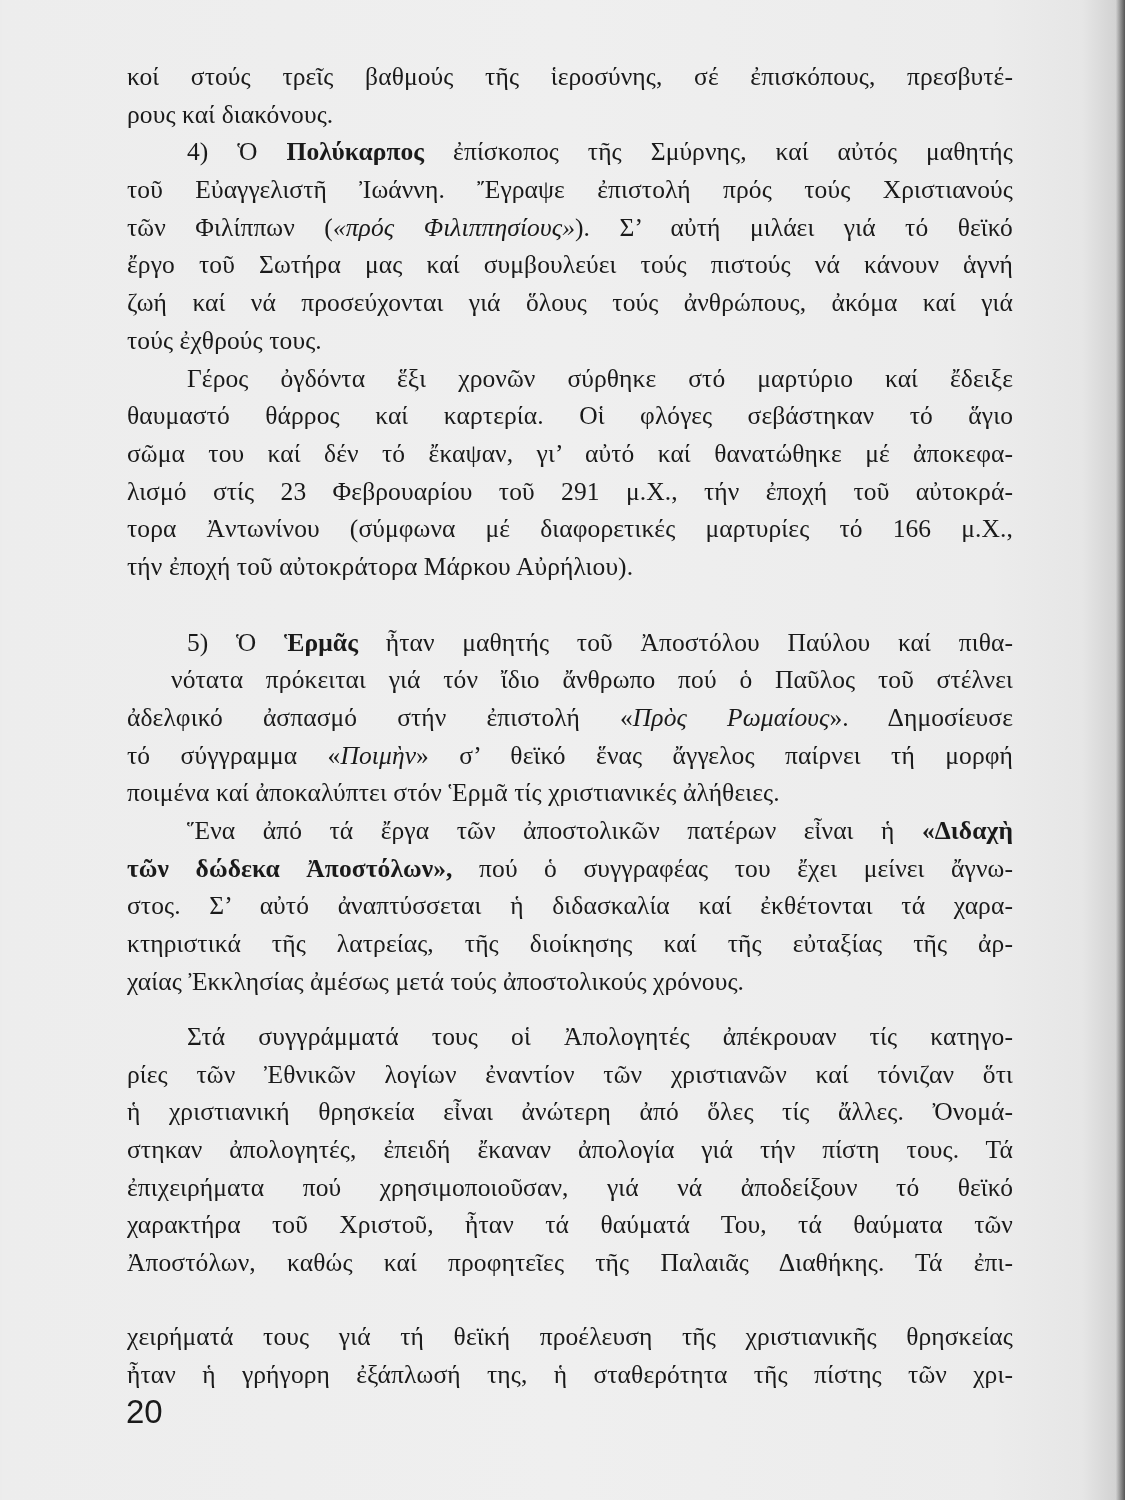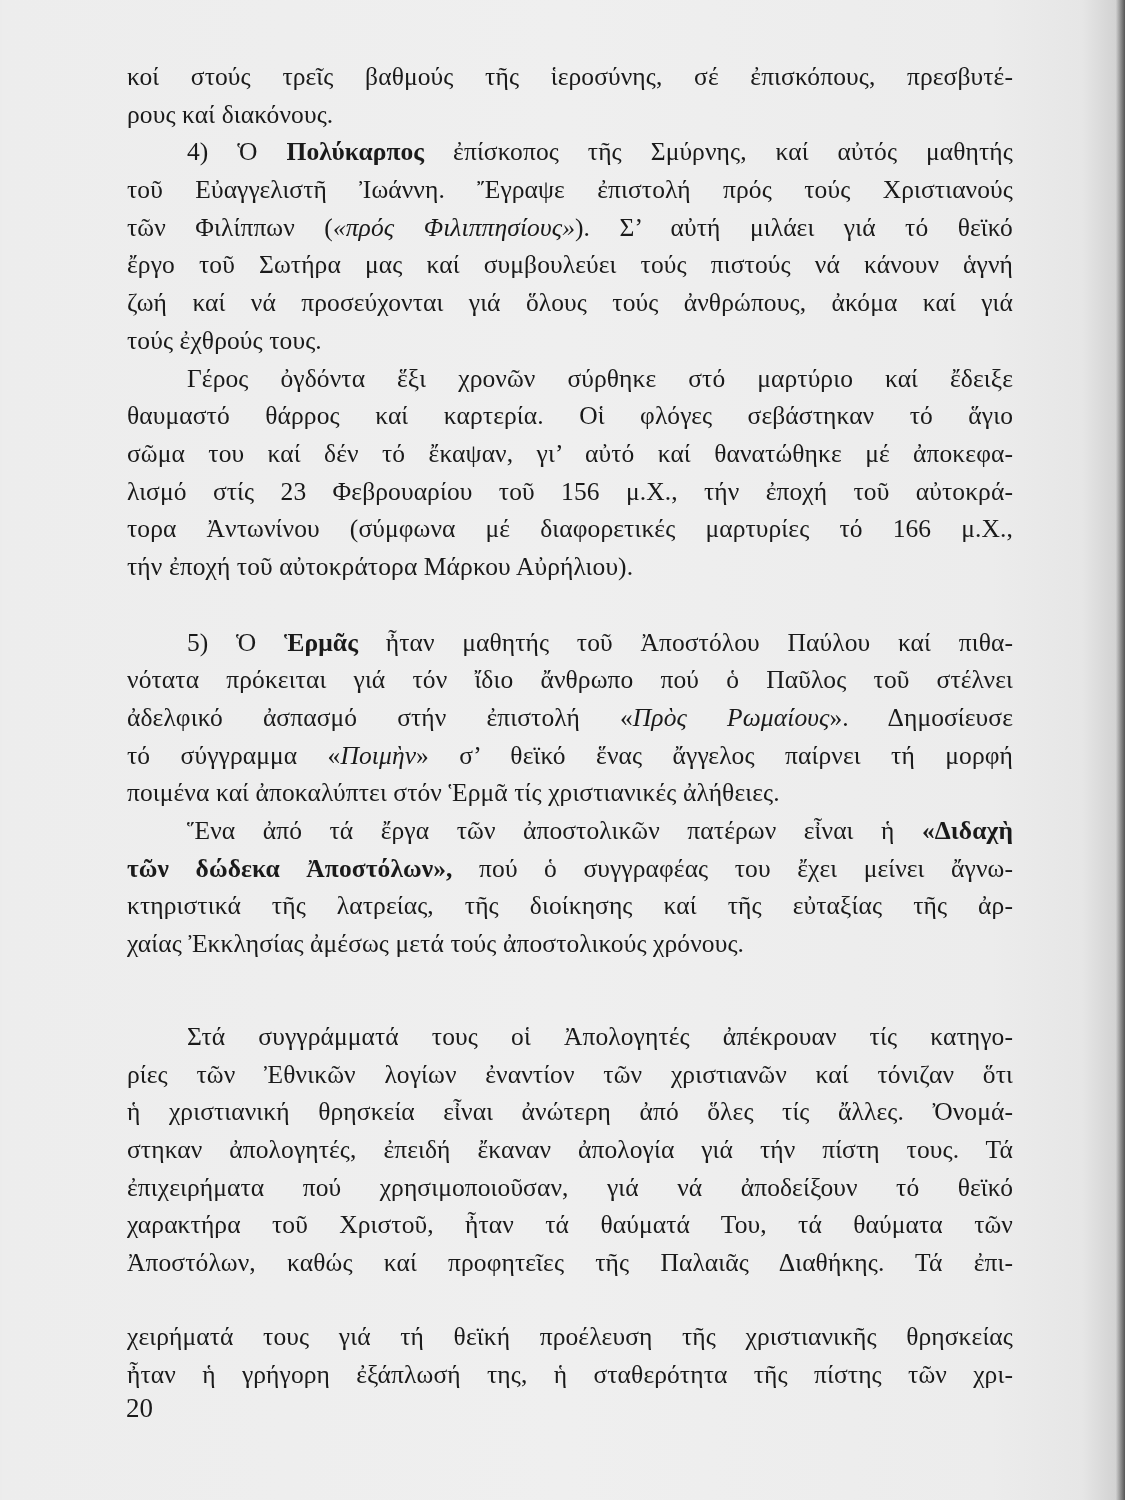--- a/index.html
+++ b/index.html
@@ -48,51 +48,52 @@
       font-family: "Liberation Serif", "DejaVu Serif", serif;
       font-weight: bold;
       font-size: 29px;
       padding-left: 60px;
       box-sizing: border-box;
     }
     .page-number {
       position: absolute;
       left: 124px;
       top: 1393px;
-      font-family: Liberation Serif, serif;
-      font-size: 27px;
+      font-family: Liberation Sans, sans-serif;
+      font-size: 33px;
     }
   </style>
 </head>
 <body>
 
 <div class="page">
 
   <div class="text-block" style="top:58px;">
     <span class="line" style="word-spacing: 0px;"><span>κοί στούς τρεῖς βαθμούς τῆς ἱεροσύνης, σέ ἐπισκόπους, πρεσβυτέ-</span></span>
     <span class="line last"><span>ρους καί διακόνους.</span></span>
     <span class="line indent" style="word-spacing: 0px;"><span>4) Ὁ </span><b>Πολύκαρπος</b><span> ἐπίσκοπος τῆς Σμύρνης, καί αὐτός μαθητής</span></span>
     <span class="line" style="word-spacing: 0px;"><span>τοῦ Εὐαγγελιστῆ Ἰωάννη. Ἔγραψε ἐπιστολή πρός τούς Χριστιανούς</span></span>
     <span class="line" style="word-spacing: 0.00173611px;"><span>τῶν Φιλίππων (</span><i>«πρός Φιλιππησίους»</i><span>). Σ’ αὐτή μιλάει γιά τό θεϊκό</span></span>
     <span class="line" style="word-spacing: 0px;"><span>ἔργο τοῦ Σωτήρα μας καί συμβουλεύει τούς πιστούς νά κάνουν ἁγνή</span></span>
     <span class="line" style="word-spacing: 0px;"><span>ζωή καί νά προσεύχονται γιά ὅλους τούς ἀνθρώπους, ἀκόμα καί γιά</span></span>
     <span class="line last"><span>τούς ἐχθρούς τους.</span></span>
     <span class="line indent" style="word-spacing: 0px;"><span>Γέρος ὀγδόντα ἕξι χρονῶν σύρθηκε στό μαρτύριο καί ἔδειξε</span></span>
     <span class="line" style="word-spacing: 0px;"><span>θαυμαστό θάρρος καί καρτερία. Οἱ φλόγες σεβάστηκαν τό ἅγιο</span></span>
     <span class="line" style="word-spacing: 0px;"><span>σῶμα του καί δέν τό ἔκαψαν, γι’ αὐτό καί θανατώθηκε μέ ἀποκεφα-</span></span>
-    <span class="line" style="word-spacing: 0px;"><span>λισμό στίς 23 Φεβρουαρίου τοῦ 156 μ.Χ., τήν ἐποχή τοῦ αὐτοκρά-</span></span>
+    <span class="line" style="word-spacing: 0px;"><span>λισμό στίς 23 Φεβρουαρίου τοῦ 291 μ.Χ., τήν ἐποχή τοῦ αὐτοκρά-</span></span>
     <span class="line" style="word-spacing: 0px;"><span>τορα Ἀντωνίνου (σύμφωνα μέ διαφορετικές μαρτυρίες τό 166 μ.Χ.,</span></span>
     <span class="line last"><span>τήν ἐποχή τοῦ αὐτοκράτορα Μάρκου Αὐρήλιου).</span></span>
     <span class="line indent" style="word-spacing: 0px; margin-top: 38px;"><span>5) Ὁ </span><b>Ἑρμᾶς</b><span> ἦταν μαθητής τοῦ Ἀποστόλου Παύλου καί πιθα-</span></span>
-    <span class="line" style="word-spacing: 0px;"><span>νότατα πρόκειται γιά τόν ἴδιο ἄνθρωπο πού ὁ Παῦλος τοῦ στέλνει</span></span>
+    <span class="line" style="word-spacing: 0px; margin-left: 44px;"><span>νότατα πρόκειται γιά τόν ἴδιο ἄνθρωπο πού ὁ Παῦλος τοῦ στέλνει</span></span>
     <span class="line" style="word-spacing: 0px;"><span>ἀδελφικό ἀσπασμό στήν ἐπιστολή «</span><i>Πρὸς Ρωμαίους</i><span>». Δημοσίευσε</span></span>
     <span class="line" style="word-spacing: 0px;"><span>τό σύγγραμμα «</span><i>Ποιμὴν</i><span>» σ’ θεϊκό ἕνας ἄγγελος παίρνει τή μορφή</span></span>
     <span class="line last"><span>ποιμένα καί ἀποκαλύπτει στόν Ἑρμᾶ τίς χριστιανικές ἀλήθειες.</span></span>
     <span class="line indent" style="word-spacing: 0px;"><span>Ἕνα ἀπό τά ἔργα τῶν ἀποστολικῶν πατέρων εἶναι ἡ </span><b>«Διδαχὴ</b></span>
     <span class="line" style="word-spacing: 0px;"><b>τῶν δώδεκα Ἀποστόλων»,</b><span> πού ὁ συγγραφέας του ἔχει μείνει ἄγνω-</span></span>
+    <span class="line" style="word-spacing: 0px;"><span>στος. Σ’ αὐτό ἀναπτύσσεται ἡ διδασκαλία καί ἐκθέτονται τά χαρα-</span></span>
     <span class="line" style="word-spacing: 0px;"><span>κτηριστικά τῆς λατρείας, τῆς διοίκησης καί τῆς εὐταξίας τῆς ἀρ-</span></span>
     <span class="line last"><span>χαίας Ἐκκλησίας ἀμέσως μετά τούς ἀποστολικούς χρόνους.</span></span>
   </div>
 
 
   <div class="text-block" style="top:1018px;">
     <span class="line indent" style="word-spacing: 0px;"><span>Στά συγγράμματά τους οἱ Ἀπολογητές ἀπέκρουαν τίς κατηγο-</span></span>
     <span class="line" style="word-spacing: 0px;"><span>ρίες τῶν Ἐθνικῶν λογίων ἐναντίον τῶν χριστιανῶν καί τόνιζαν ὅτι</span></span>
     <span class="line" style="word-spacing: 0px;"><span>ἡ χριστιανική θρησκεία εἶναι ἀνώτερη ἀπό ὅλες τίς ἄλλες. Ὀνομά-</span></span>
     <span class="line" style="word-spacing: 0px;"><span>στηκαν ἀπολογητές, ἐπειδή ἔκαναν ἀπολογία γιά τήν πίστη τους. Τά</span></span>

